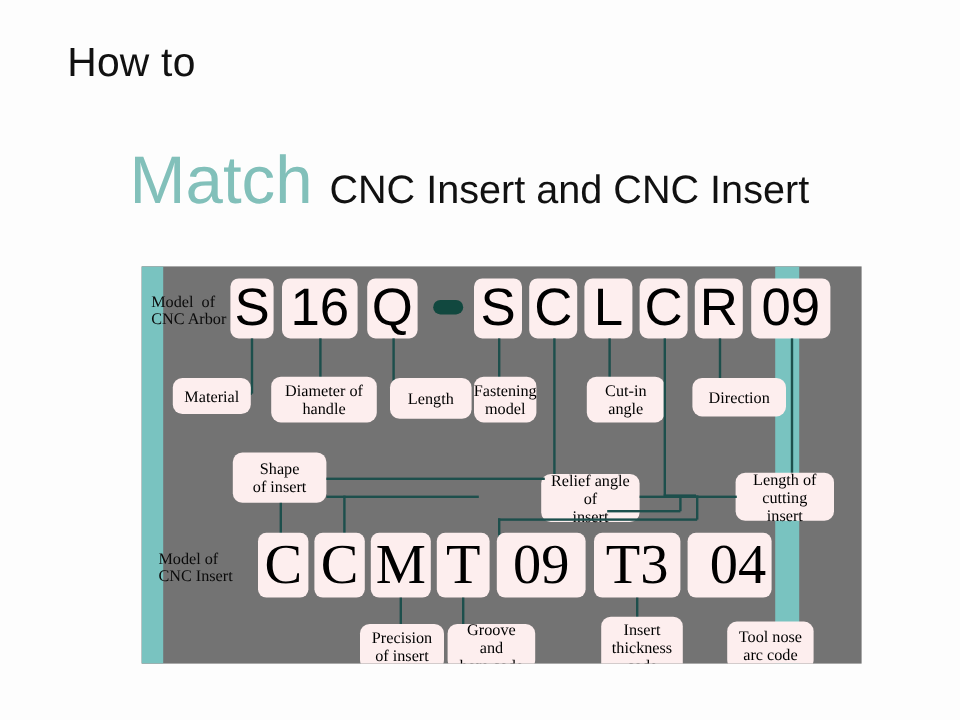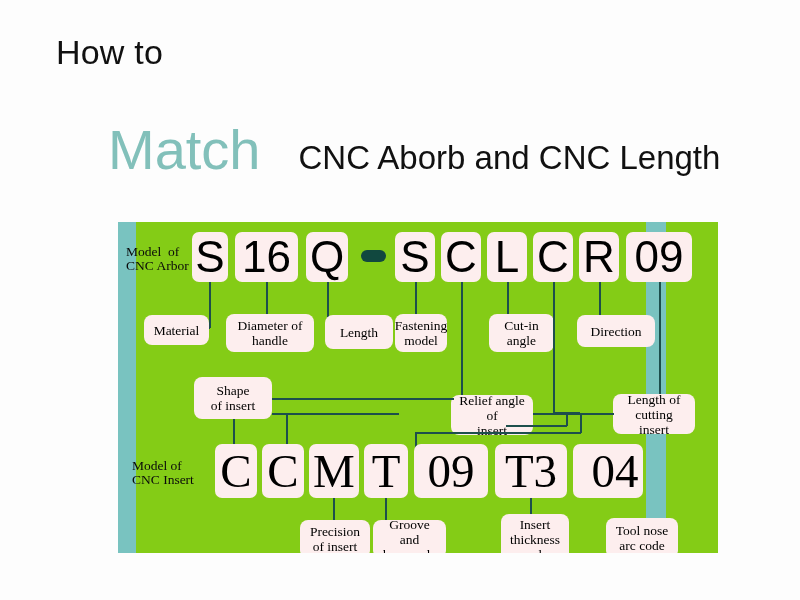--- a/index.html
+++ b/index.html
@@ -33,21 +33,20 @@
     letter-spacing: 0.2px;
     white-space: nowrap;
   }
   .subtitle-row {
     position: absolute;
     left: 108px;
     top: 122px;
     white-space: nowrap;
     display: flex;
     align-items: baseline;
-    gap: 24px;
   }
   .match-word {
     font-size: 56px;
     color: #82c0ba;
     font-family: "Liberation Sans", sans-serif;
     line-height: 1;
     font-weight: 400;
   }
   .rest-title {
     font-size: 33px;
@@ -57,21 +56,21 @@
     line-height: 1;
   }
 
   
   #panel {
     position: absolute;
     left: 118px;
     top: 222px;
     width: 600px;
     height: 331px;
-    background: #84cc16;
+    background: #737373;
     overflow: hidden;
   }
   #panel .band {
     position: absolute;
     top: 0;
     height: 100%;
     background: #79c3c0;
   }
 
   
@@ -151,21 +150,21 @@
 </style>
 </head>
 <body>
 
 <div id="slide">
 
   <div class="howto">How to</div>
 
   <div class="subtitle-row">
     <span class="match-word">Match</span>
-    <span class="rest-title">CNC Aborb and CNC Length</span>
+    <span class="rest-title">CNC Insert and CNC Insert</span>
   </div>
 
   <div id="panel">
 
     <div class="band" style="left:0px;width:18px;"></div>
     <div class="band" style="left:528px;width:20px;"></div>
 
     <div class="rowtitle" style="left: 8px; top: 23px; white-space: pre;">Model  of
 CNC Arbor</div>
 

